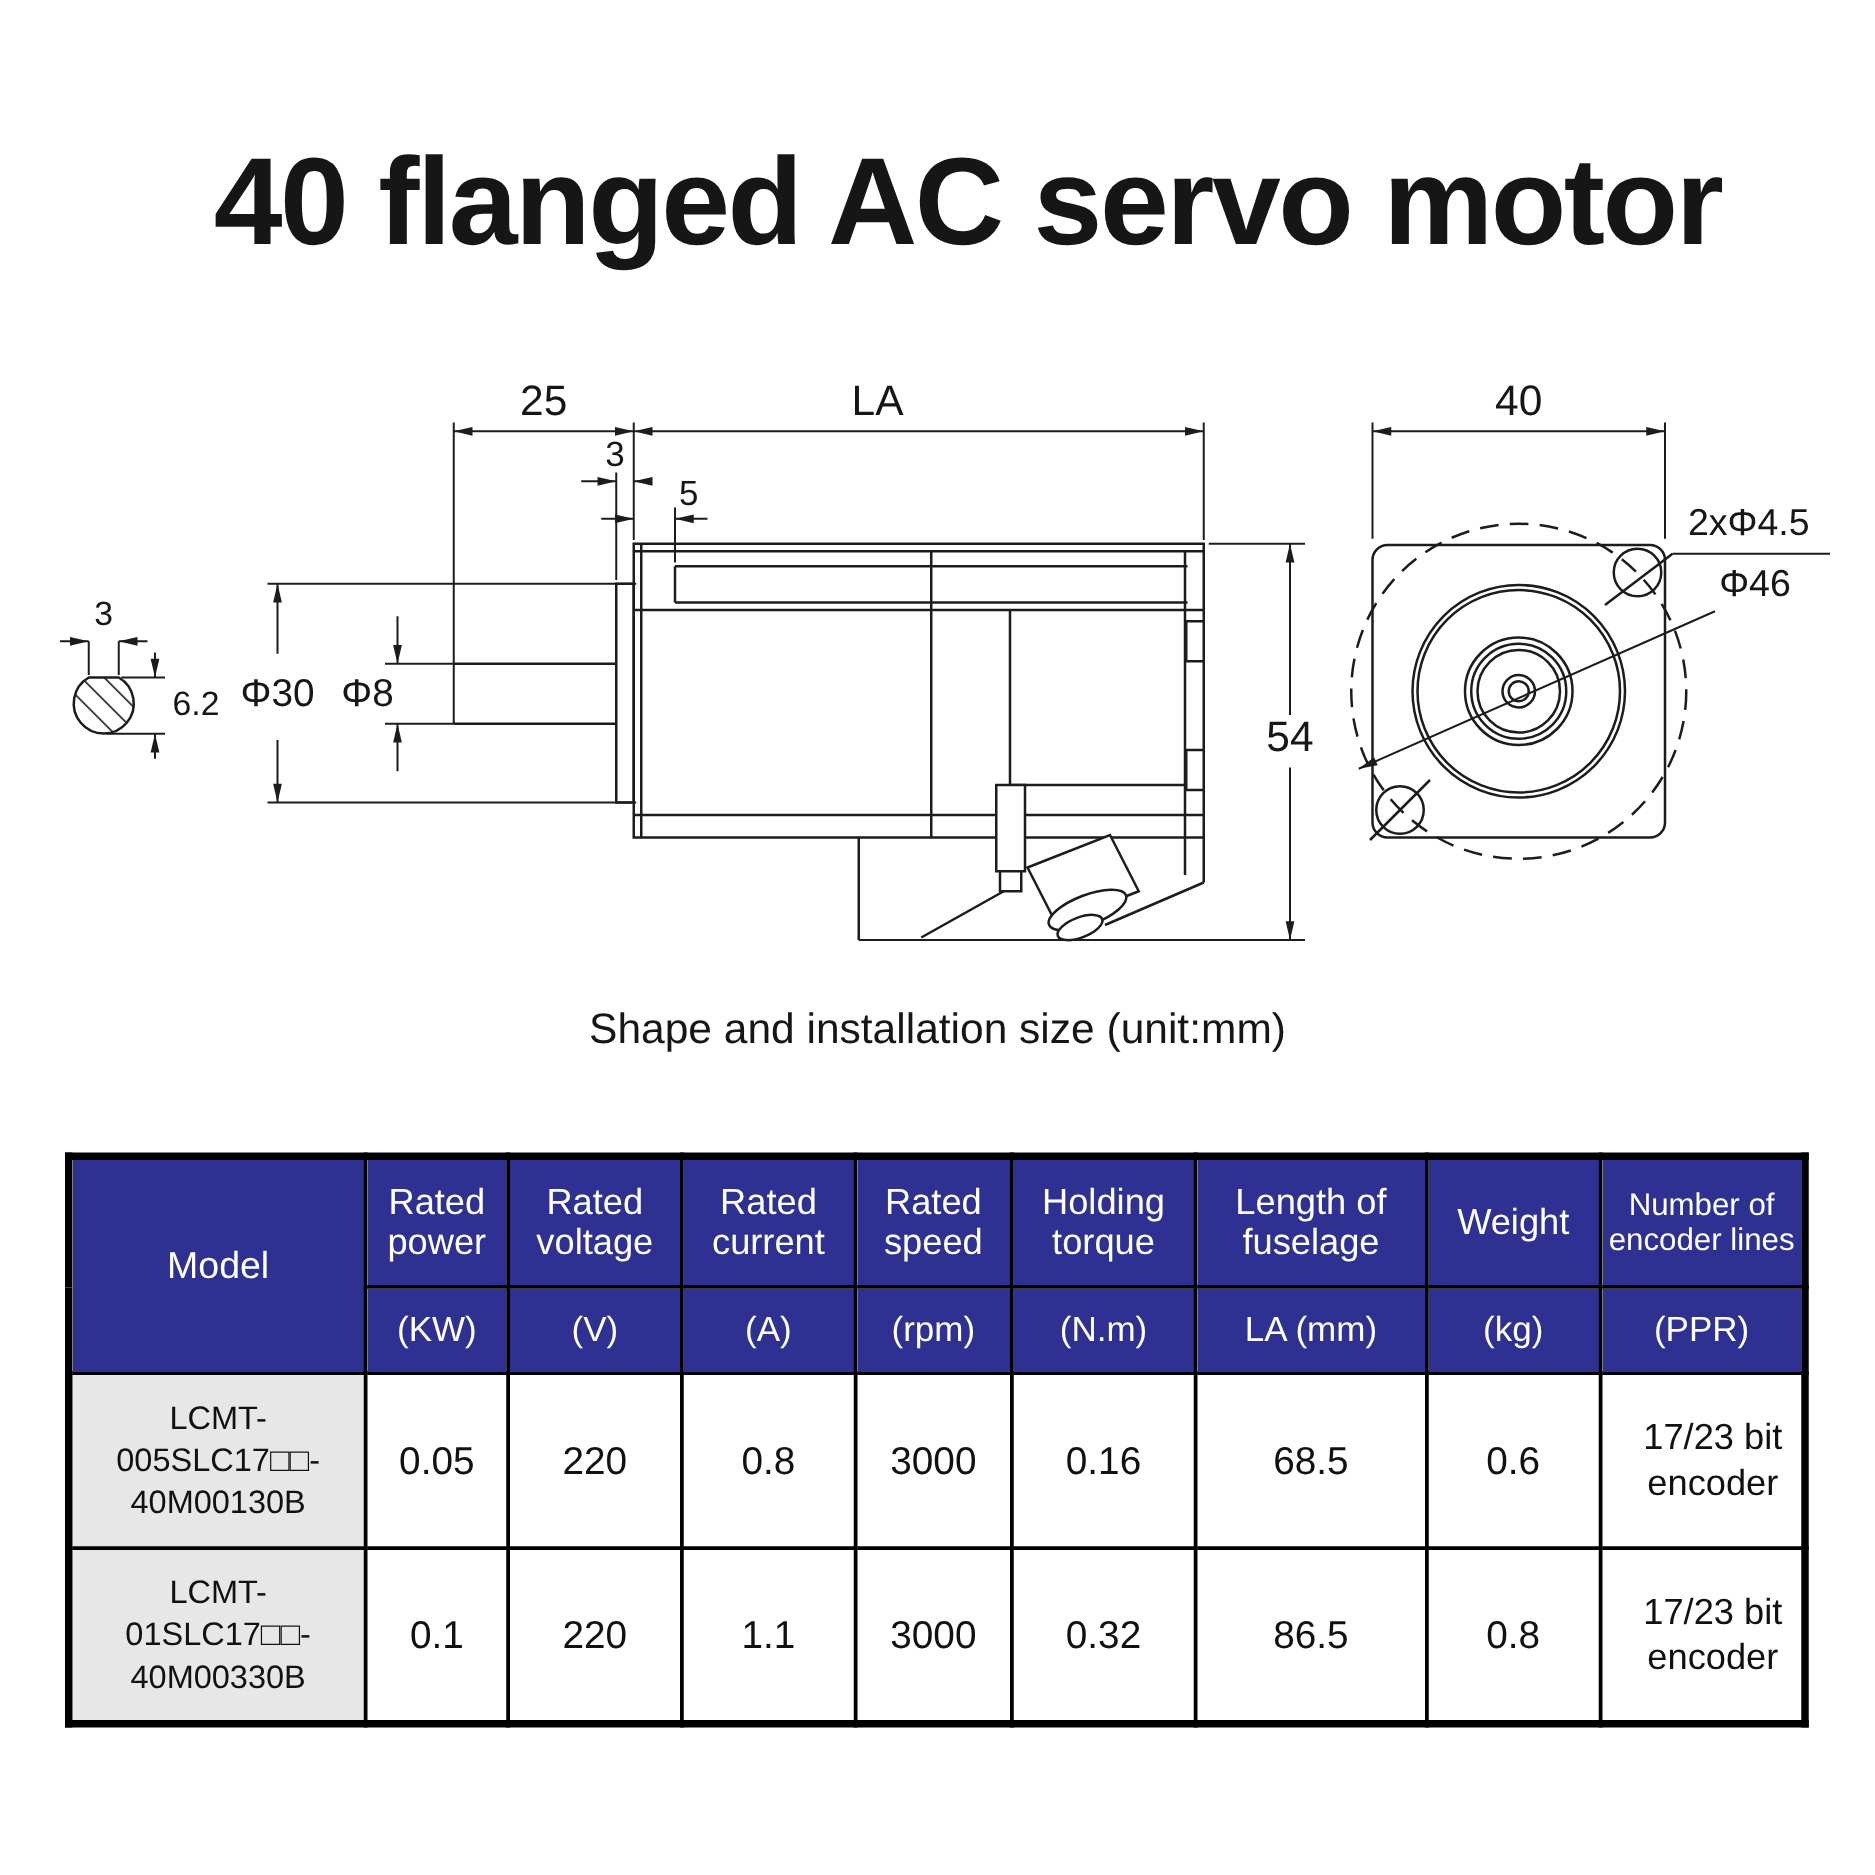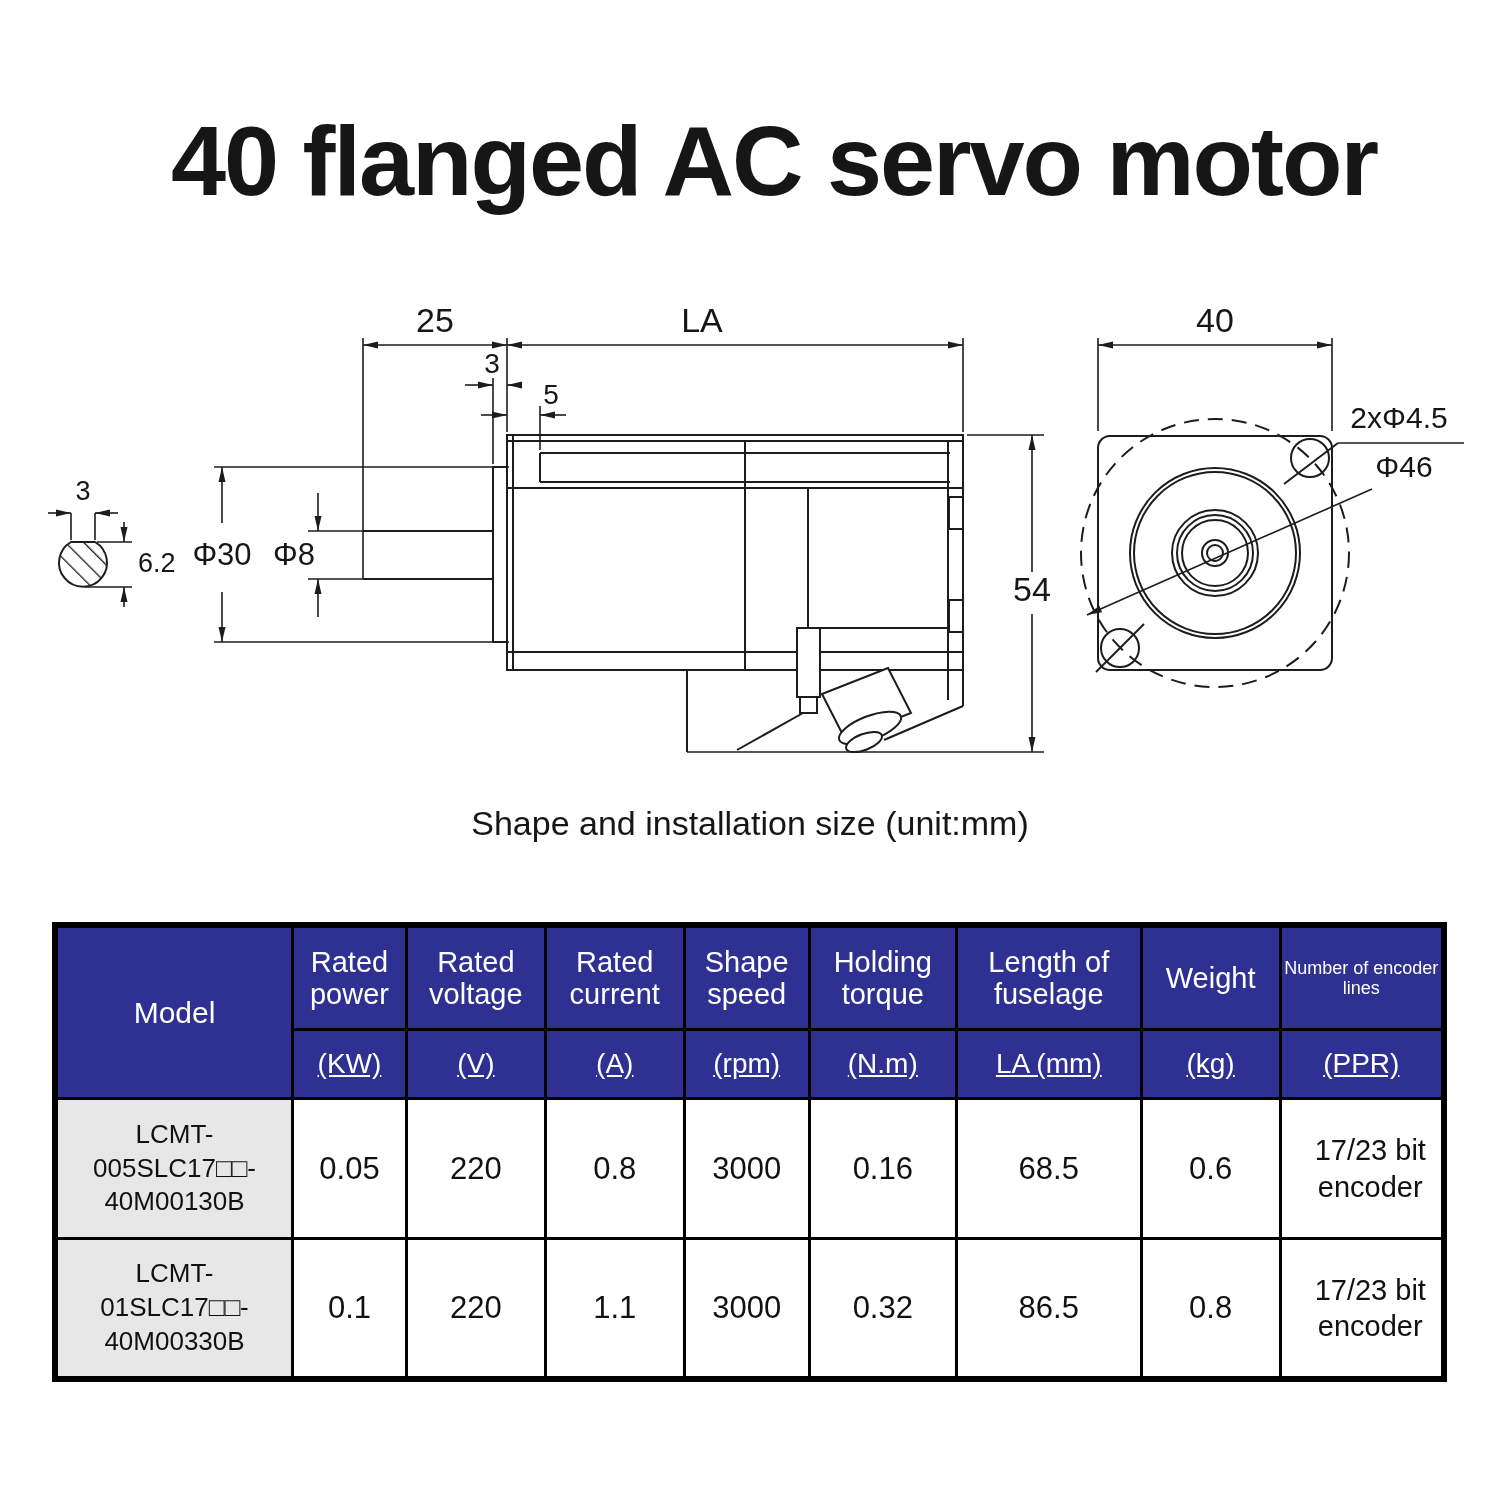--- a/index.html
+++ b/index.html
@@ -29,23 +29,23 @@
   }
   .spec th, .spec td {
     border:3px solid #000; text-align:center; vertical-align:middle;
     padding:2px; overflow:hidden;
   }
   .spec thead th {
     background:var(--header_bg,#2e3192); color:#fff; font-weight:normal;
     font-size:29px; line-height:1.12;
   }
   .spec thead tr.names th { height:96px; }
-  .spec thead tr.units th { height:62px; font-size:28px;text-decoration:underline; }
+  .spec thead tr.units th { height:62px; font-size:28px; }
   .spec th.model-head { font-size:30px; }
-  .spec th.encoder-head { font-size:18px;margin-left:40px; }
+  .spec th.encoder-head { font-size:25px;margin-left:40px; }
   .spec tbody tr { height:140px; }
   .spec tbody td { background:#fff; font-size:31px; }
   .spec td.model-cell {
     background:var(--model_bg,#e7e7e7); font-size:26px; line-height:1.3;
     white-space:pre-line;
   }
   .spec td.encoder-cell { font-size:29px; line-height:1.25; white-space:pre-line;padding-left:20px; }
 </style>
 </head>
 <body>
@@ -190,21 +190,21 @@
     <col style="width:13.3%">
       <col style="width:10%">
       <col style="width:11.8%">
   </colgroup>
   <thead>
     <tr class="names">
       <th rowspan="2" class="model-head">Model</th>
       <th>Rated power</th>
       <th>Rated voltage</th>
       <th>Rated current</th>
-      <th>Shape speed</th>
+      <th>Rated speed</th>
       <th>Holding torque</th>
       <th>Length of fuselage</th>
       <th>Weight</th>
       <th class="encoder-head">Number of encoder lines</th>
     </tr>
     <tr class="units">
       <th>(KW)</th>
       <th>(V)</th>
       <th>(A)</th>
       <th>(rpm)</th>

